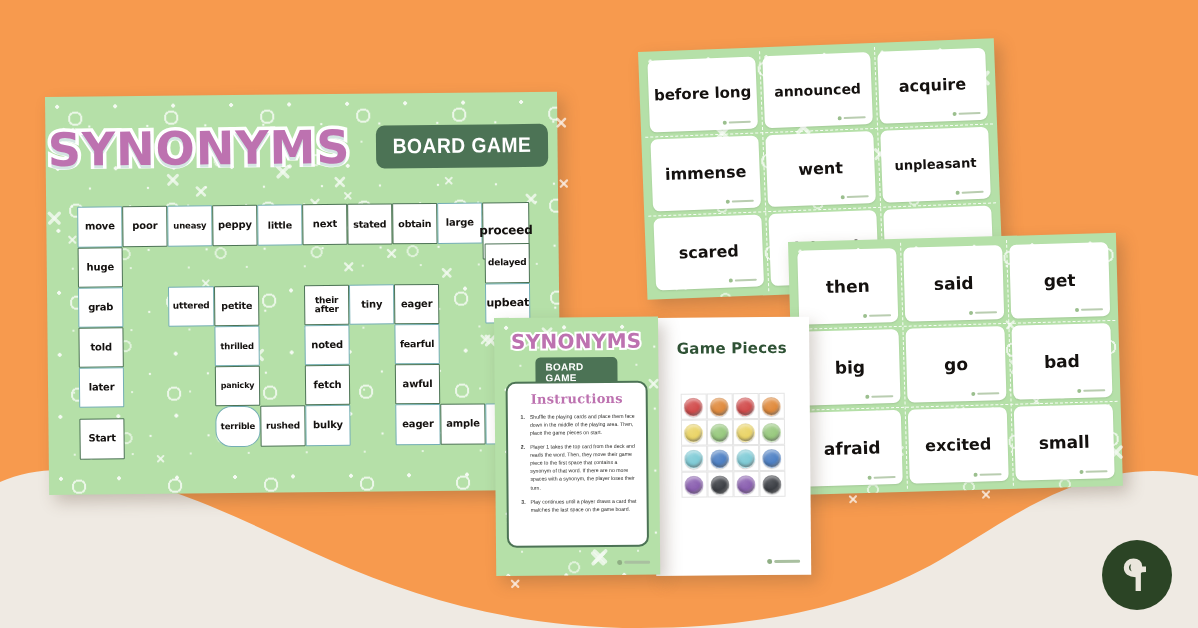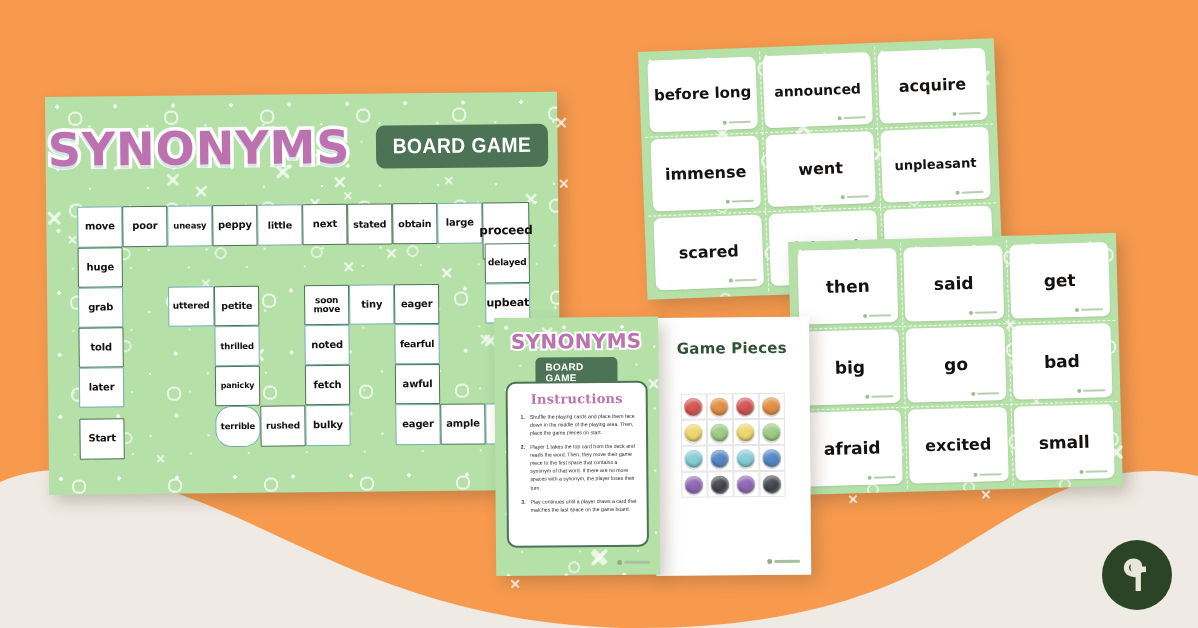--- a/index.html
+++ b/index.html
@@ -320,21 +320,21 @@
       <div class="cell alt" style="left: 136px; top: 201px; width: 45px; height: 41px; font-size: 8.5px; border-radius: 16px;">
         <span>terrible</span>
       </div>
       <div class="cell" style="left: 181px; top: 201px; width: 45px; height: 41px; font-size: 9px;">
         <span>rushed</span>
       </div>
       <div class="cell alt" style="left: 226px; top: 201px; width: 45px; height: 41px; font-size: 10px;">
         <span>bulky</span>
       </div>
       <div class="cell" style="left: 226px; top: 81px; width: 45px; height: 40px; font-size: 9px;">
-        <span>soon move</span>
+        <span>their after</span>
       </div>
       <div class="cell alt" style="left: 271px; top: 81px; width: 45px; height: 40px; font-size: 10px;">
         <span>tiny</span>
       </div>
       <div class="cell" style="left: 316px; top: 81px; width: 45px; height: 40px; font-size: 10px;">
         <span>eager</span>
       </div>
       <div class="cell alt" style="left: 226px; top: 121px; width: 45px; height: 40px; font-size: 10px;">
         <span>noted</span>
       </div>

